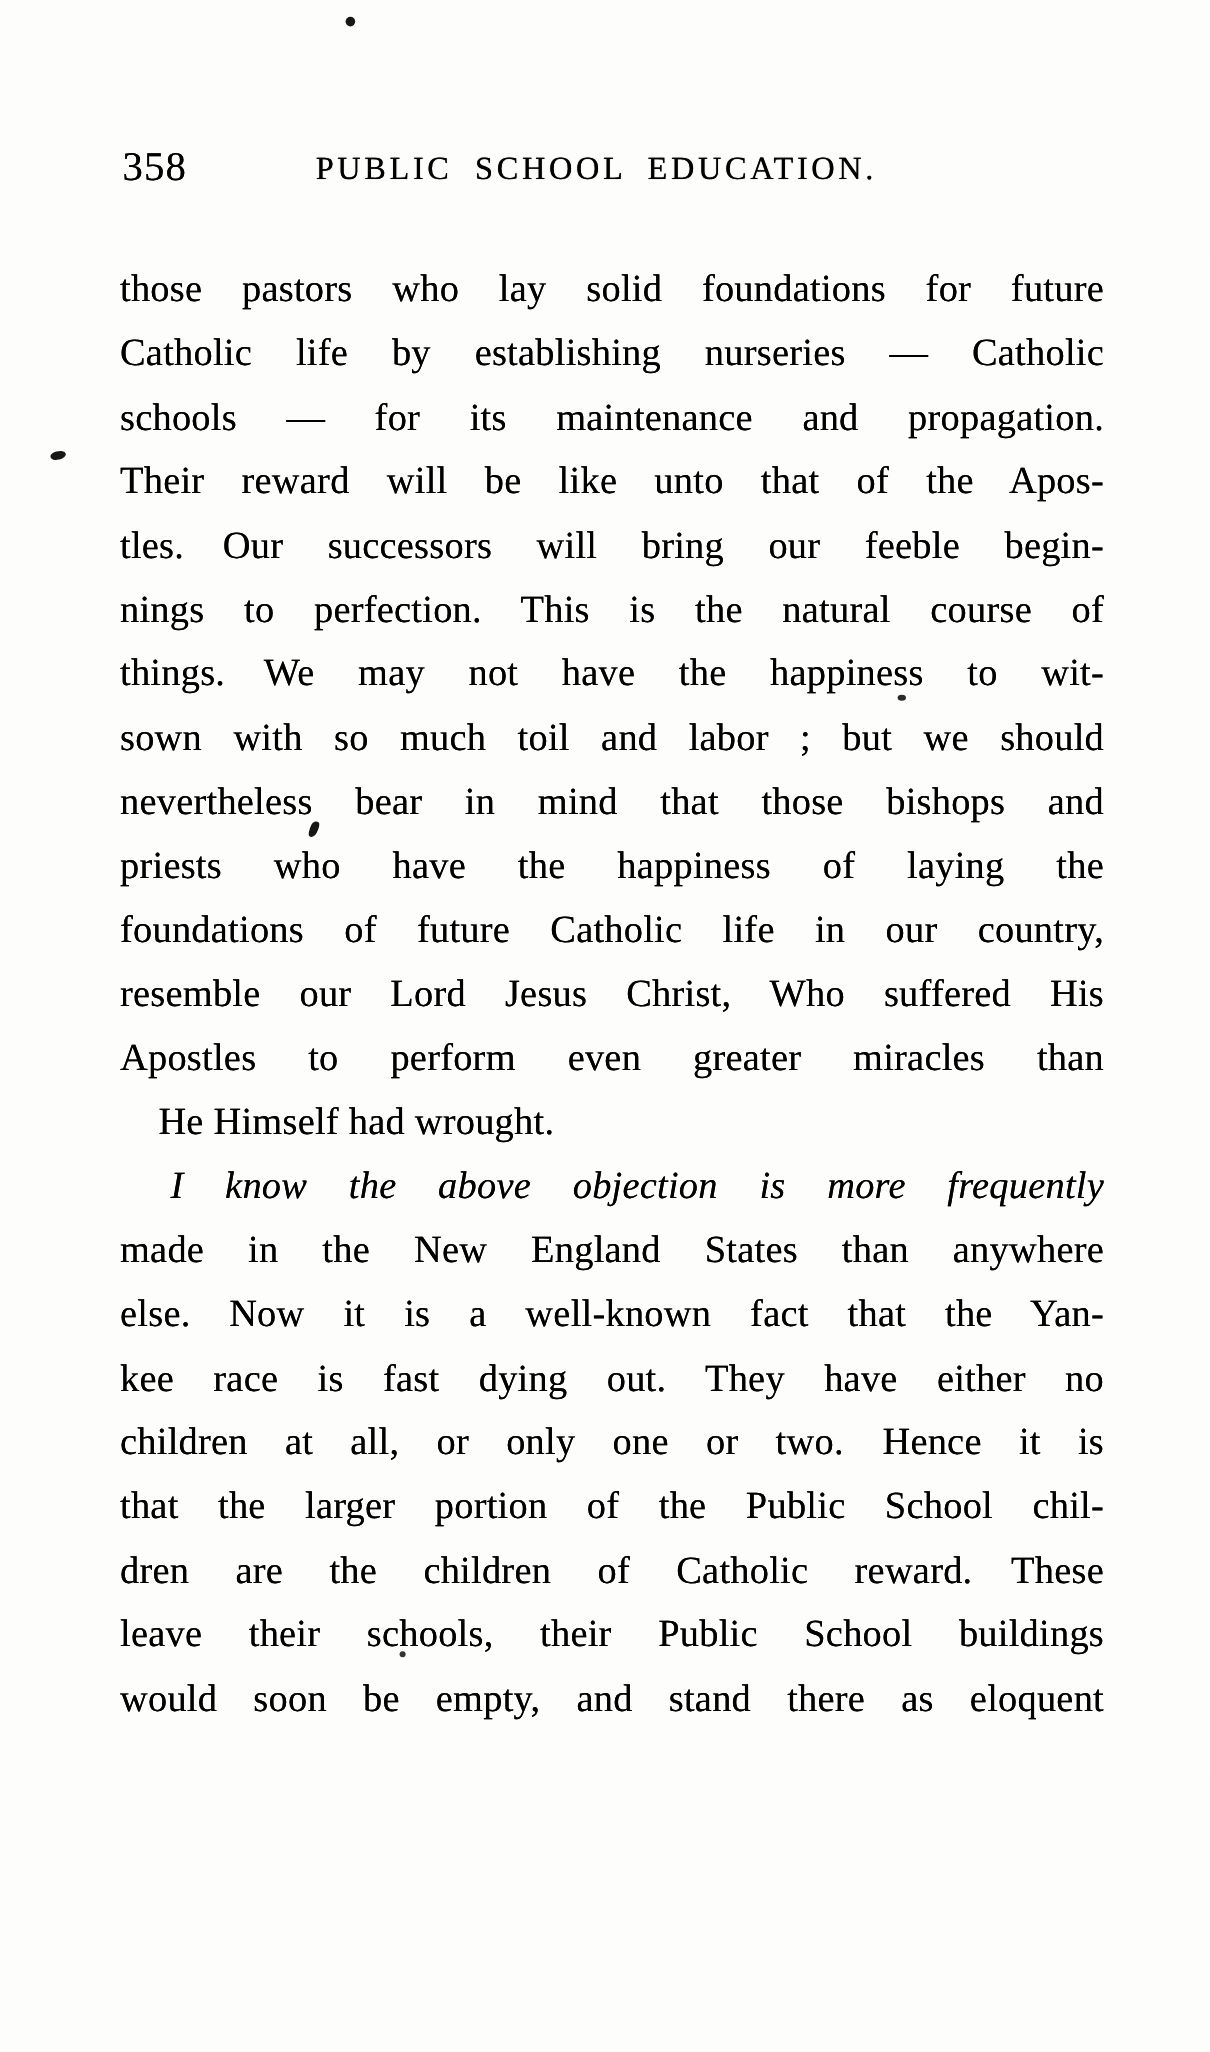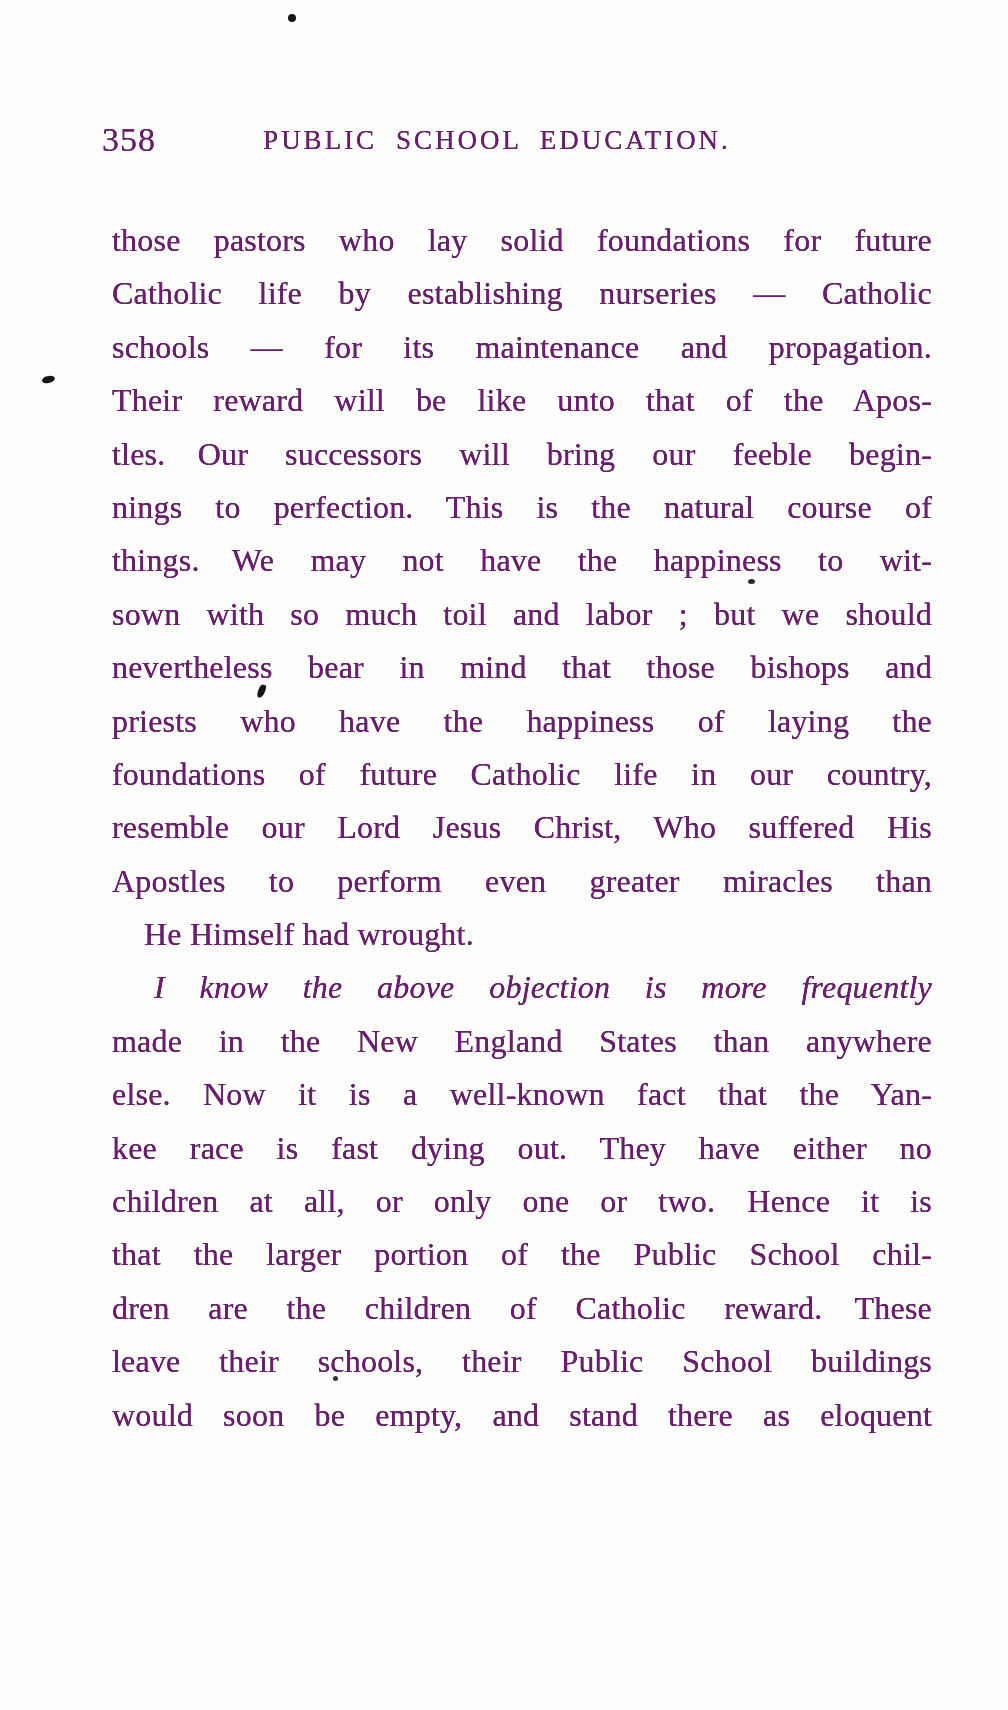--- a/index.html
+++ b/index.html
@@ -5,21 +5,21 @@
   html, body {
     margin: 0;
     padding: 0;
     background: #ffffff;
   }
   .page {
     position: relative;
     width: 1008px;
     height: 1710px;
     background: #fdfdfc;
-    color: #701a75;
+    color: #000000;
     font-family: "Liberation Serif", "DejaVu Serif", serif;
     overflow: hidden;
   }
 
   
   .running-header {
     position: absolute;
     left: 100px;
     top: 118px;
     width: 820px;
@@ -42,21 +42,21 @@
     line-height: 44px;
     letter-spacing: 3px;
     word-spacing: 9px;
     text-shadow: 0 0 0.6px rgba(0,0,0,0.9);
     white-space: nowrap;
   }
 
   
   .text-block {
     position: absolute;
-    left: 112px;
+    left: 100px;
     top: 214px;
     width: 820px;
     font-size: 32px;
     line-height: 53.4px;
     letter-spacing: 0.2px;
     text-shadow: 0 0 0.55px rgba(0,0,0,0.9);
   }
   .line {
     height: 53.4px;
     text-align: justify;

